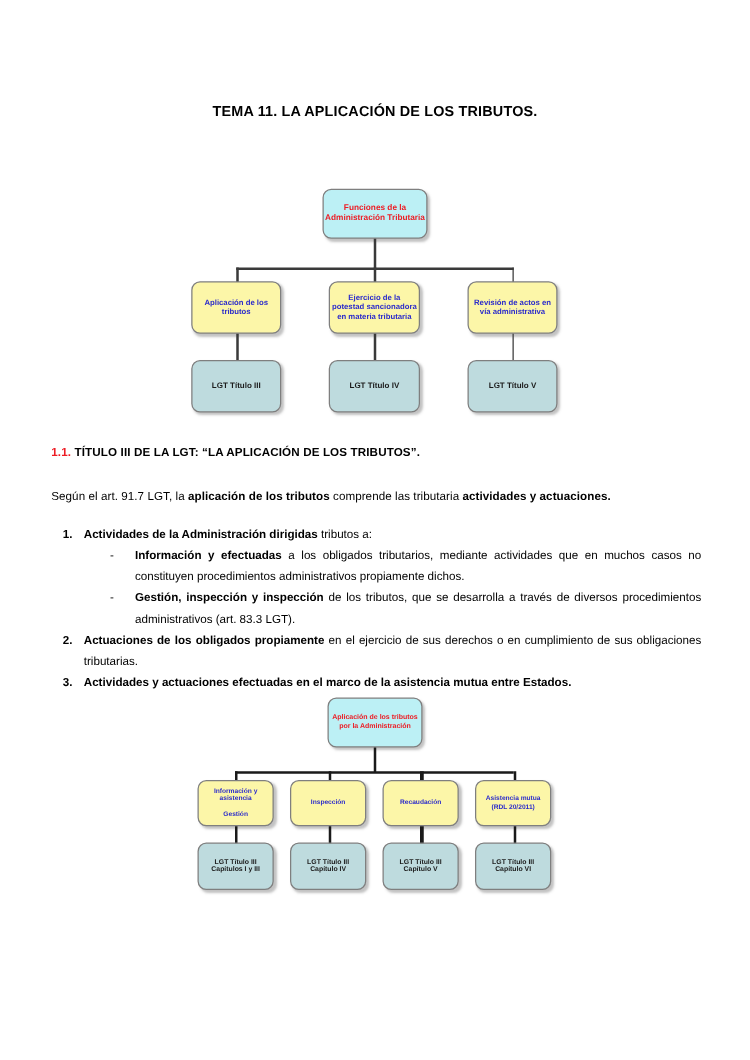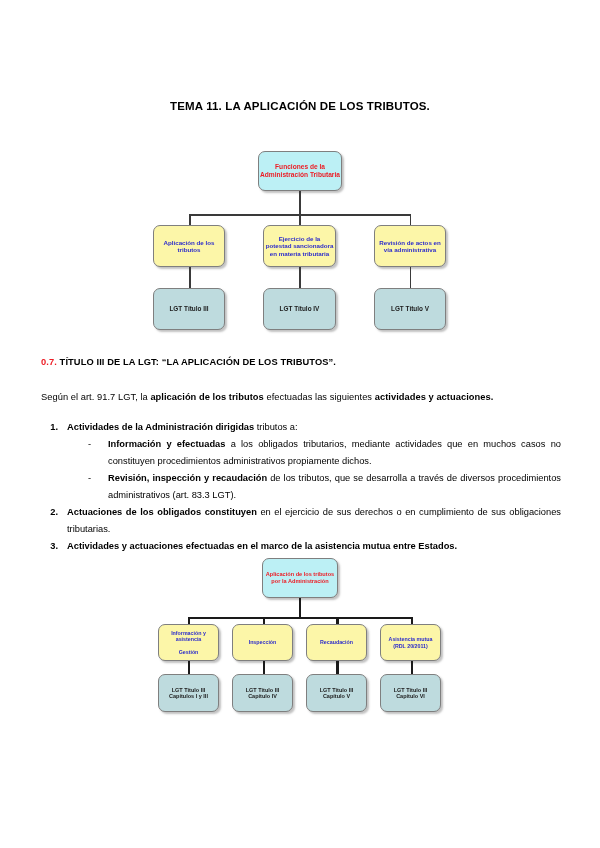--- a/index.html
+++ b/index.html
@@ -23,21 +23,21 @@
     padding: 0;
     box-sizing: border-box;
   }
 
   
   .doc-title {
     text-align: center;
     font-size: 11.5px;
     font-weight: bold;
     letter-spacing: 0.15px;
-    margin: 16px;
+    margin: 0;
     position: absolute;
     left: 0; right: 0;
     top: 84px;
   }
 
   .sec-heading {
     position: absolute;
     left: 41px;
     font-size: 9.3px;
     font-weight: bold;
@@ -179,26 +179,26 @@
     </div>
     <div class="node node-leaf" style="left:113px; top:140px; width:73px; height:42px; font-size:6.4px;">
       <span>LGT Título IV</span>
     </div>
     <div class="node node-leaf" style="left:224px; top:140px; width:72px; height:42px; font-size:6.4px;">
       <span>LGT Título V</span>
     </div>
   </div>
 
   <div class="sec-heading" style="top:357px;">
-    <span class="sec-num">0.7.</span>
+    <span class="sec-num">1.1.</span>
     <span>TÍTULO III DE LA LGT: “LA APLICACIÓN DE LOS TRIBUTOS”.</span>
   </div>
 
   <div class="para" style="top:390px;">
-    <span>Según el art. 91.7 LGT, la </span><span class="b">aplicación de los tributos</span><span> efectuadas las siguientes </span><span class="b">actividades y actuaciones.</span>
+    <span>Según el art. 91.7 LGT, la </span><span class="b">aplicación de los tributos</span><span> comprende las tributaria </span><span class="b">actividades y actuaciones.</span>
   </div>
 
   <div class="numlist" style="top:419px;">
 
     <div class="li-row">
       <div class="li-num">1.</div>
       <div class="li-body">
         <span class="b">Actividades de la Administración dirigidas</span><span> tributos a:</span>
       </div>
     </div>
@@ -206,29 +206,29 @@
     <div class="sublist">
       <div class="sub-row">
         <div class="sub-dash">-</div>
         <div class="sub-body">
           <span class="b">Información y efectuadas</span><span> a los obligados tributarios, mediante actividades que en muchos casos no constituyen procedimientos administrativos propiamente dichos.</span>
         </div>
       </div>
       <div class="sub-row">
         <div class="sub-dash">-</div>
         <div class="sub-body">
-          <span class="b">Revisión, inspección y recaudación</span><span> de los tributos, que se desarrolla a través de diversos procedimientos administrativos (art. 83.3 LGT).</span>
+          <span class="b">Gestión, inspección y inspección</span><span> de los tributos, que se desarrolla a través de diversos procedimientos administrativos (art. 83.3 LGT).</span>
         </div>
       </div>
     </div>
 
     <div class="li-row">
       <div class="li-num">2.</div>
       <div class="li-body">
-        <span class="b">Actuaciones de los obligados constituyen</span><span> en el ejercicio de sus derechos o en cumplimiento de sus obligaciones tributarias.</span>
+        <span class="b">Actuaciones de los obligados propiamente</span><span> en el ejercicio de sus derechos o en cumplimiento de sus obligaciones tributarias.</span>
       </div>
     </div>
 
     <div class="li-row">
       <div class="li-num">3.</div>
       <div class="li-body">
         <span class="b">Actividades y actuaciones efectuadas en el marco de la asistencia mutua entre Estados.</span><span></span>
       </div>
     </div>
   </div>

